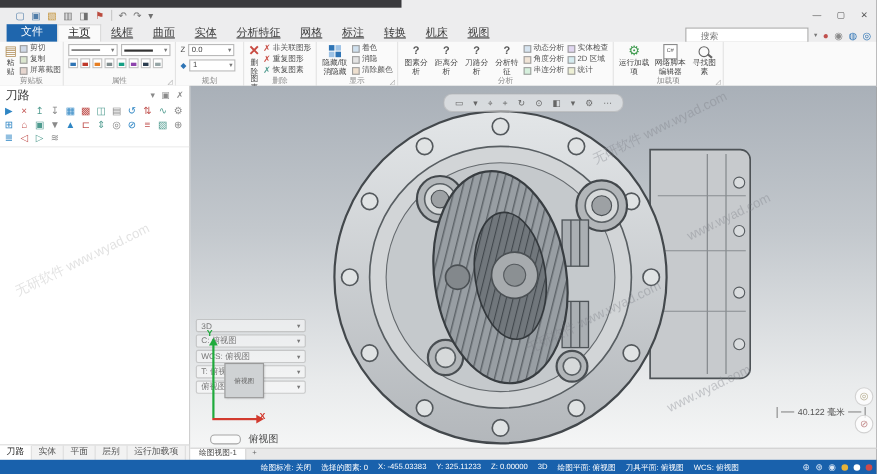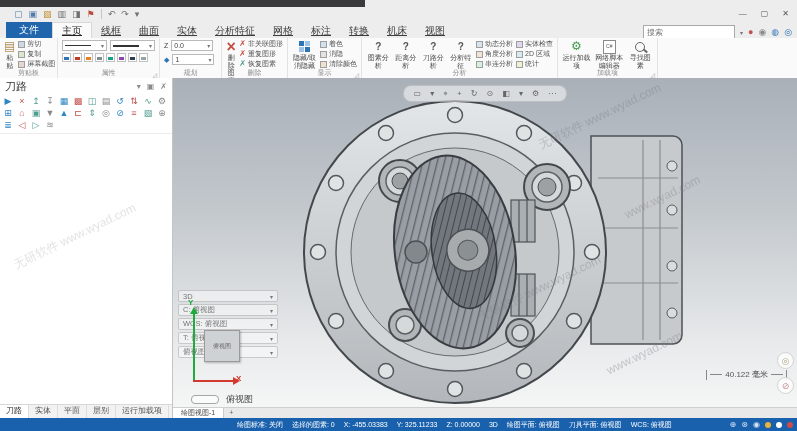--- a/index.html
+++ b/index.html
@@ -13,21 +13,21 @@
   .qat .sep{width:1px;height:10px;background:#c6c6c6;}
   .q-blue{color:#4f7ca8;} .q-gold{color:#c29033;} .q-red{color:#bb4b3e;} .q-gray{color:#707070;}
   .title-text{position:absolute;left:336px;top:10px;font-size:8px;color:#555;white-space:nowrap;}
   .win-controls{position:absolute;right:8px;top:9px;display:flex;gap:14px;font-size:8px;color:#555;}
   
   .tabrow{position:absolute;left:0;top:22px;right:0;height:16px;background:#ededee;display:flex;align-items:flex-end;}
   .tab-file{margin-left:6px;background:#1f66ad;color:#fff;font-size:10px;height:16px;line-height:16px;padding:0 13px;}
   .tab{font-size:10px;color:#3d3d3d;height:15px;line-height:15px;padding:0 9px;text-decoration:underline;}
   .tab.active{background:#fafafa;color:#222;border:1px solid #d8d8d8;border-bottom:none;}
   .tabrow-right{position:absolute;right:5px;top:3px;display:flex;align-items:center;gap:5px;}
-  .searchbox{width:84px;height:12px;border:1px solid #a9a9a9;background:#fff;font-size:8px;padding:0 3px;
+  .searchbox{width:84px;height:12px;border:1px solid #a9a9a9;background:#fff;font-size:8px;padding:0 13px;
              font-family:inherit;color:#333;}
   .search-caret{font-size:6px;color:#777;}
   .tr-icon{font-size:9px;line-height:9px;}
   
   .ribbon{position:absolute;left:0;top:38px;right:0;height:40px;background:#fafafa;
           border-bottom:1px solid #cfcfcf;display:flex;}
   .rgroup{position:relative;border-right:1px solid #e3e3e3;padding:2px 4px 9px 4px;box-sizing:border-box;flex:none;}
   .rlabel{position:absolute;bottom:0;left:0;right:0;text-align:center;font-size:7px;color:#8c8c8c;}
   .launcher{position:absolute;bottom:0;right:2px;font-size:6px;color:#9a9a9a;}
   .bigrow{display:flex;gap:3px;align-items:flex-start;height:29px;}

